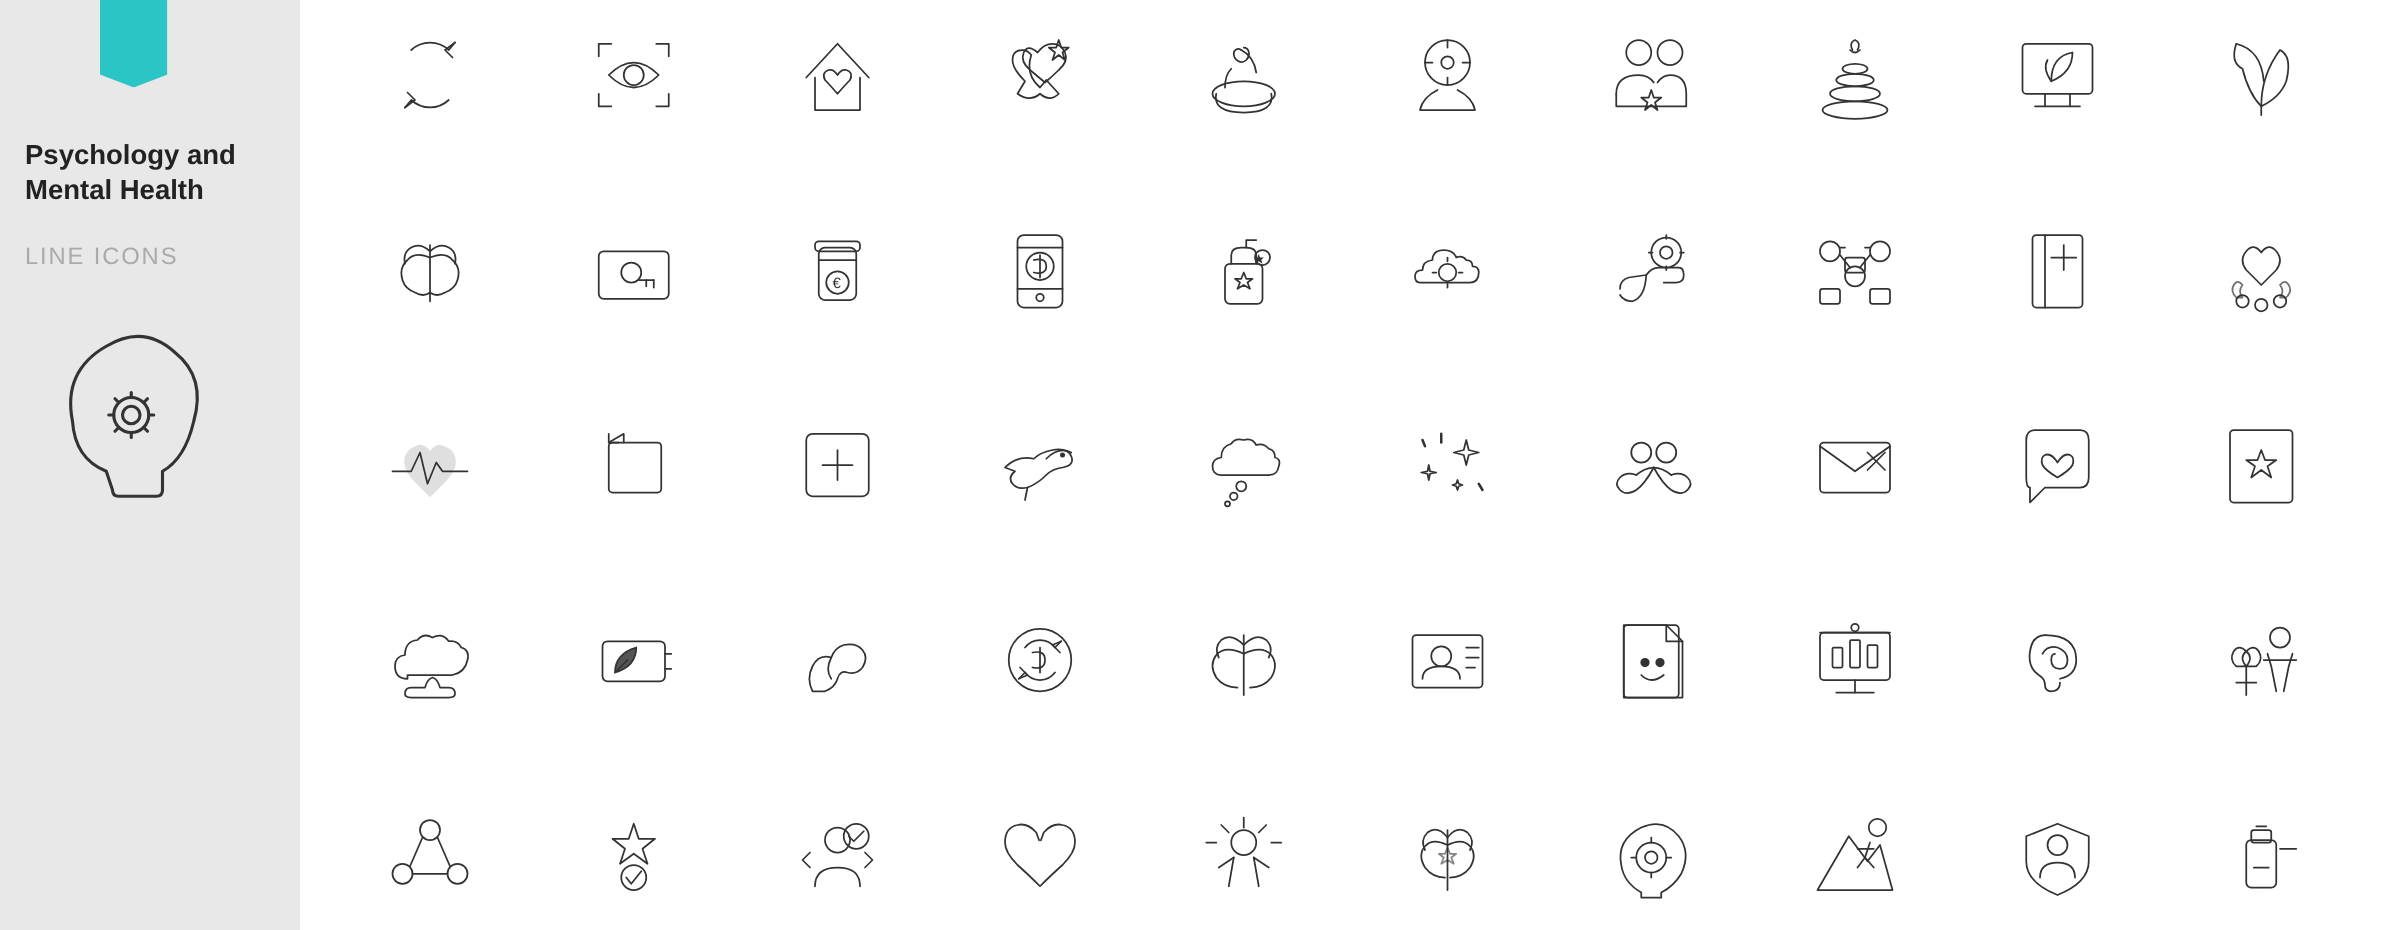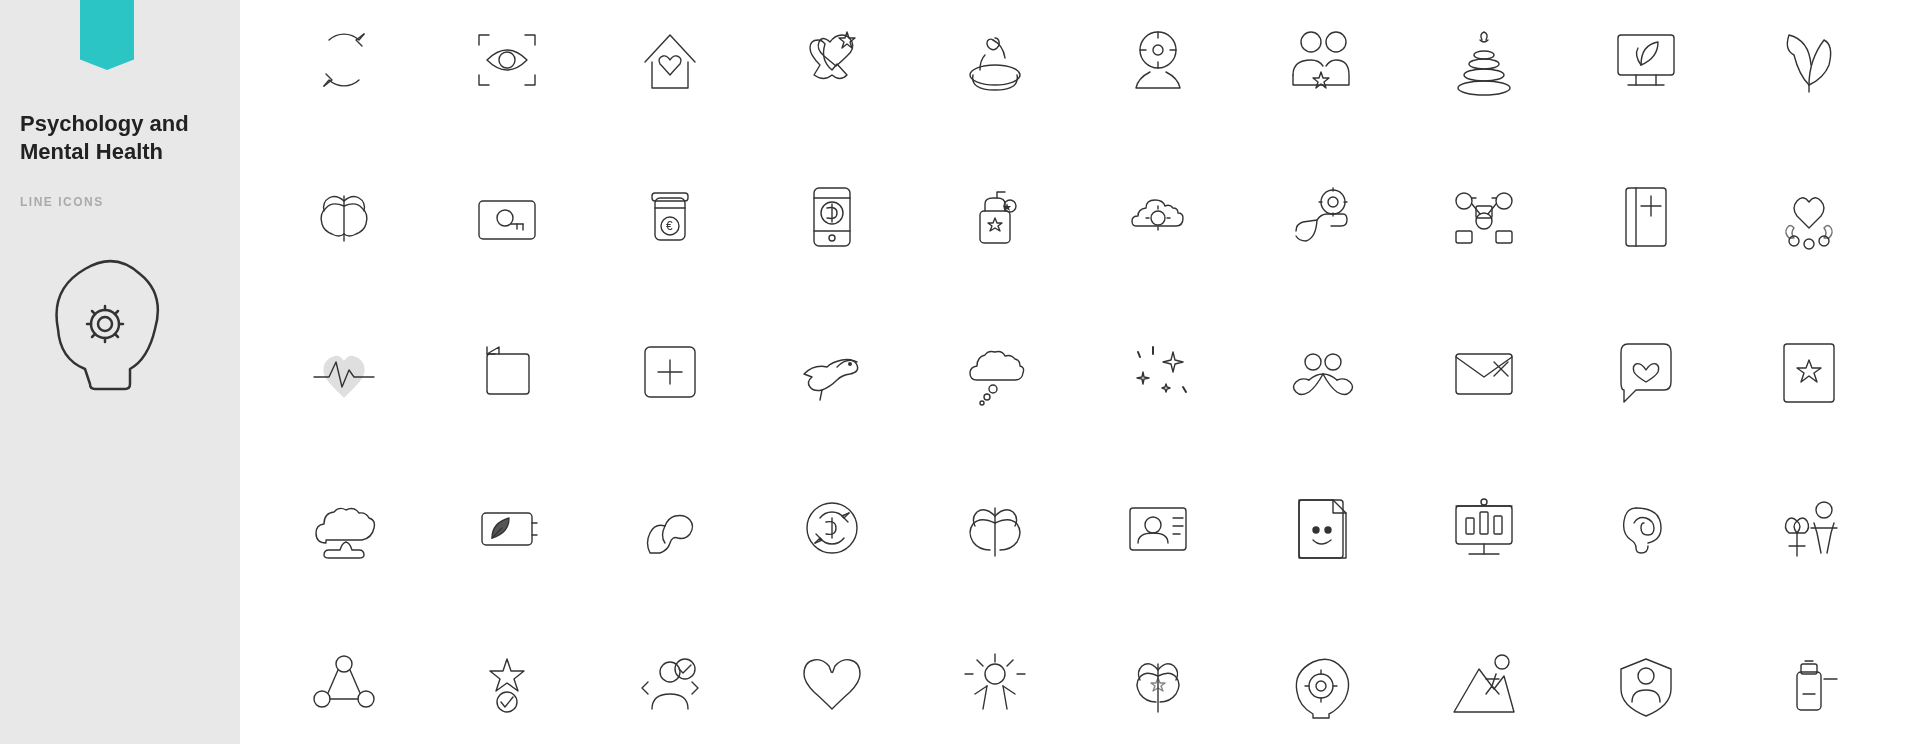--- a/index.html
+++ b/index.html
@@ -41,22 +41,22 @@
 
     .title {
       font-size: 22px;
       font-weight: 800;
       color: #222;
       line-height: 1.25;
       margin-bottom: 30px;
     }
 
     .subtitle {
-      font-size: 12px;
-      font-weight: 700;
+      font-size: 19px;
+      font-weight: 400;
       color: #aaa;
       letter-spacing: 1.5px;
       text-transform: uppercase;
     }
 
     .main-icon {
       margin-top: 30px;
       padding: 0 10px;
     }
 

